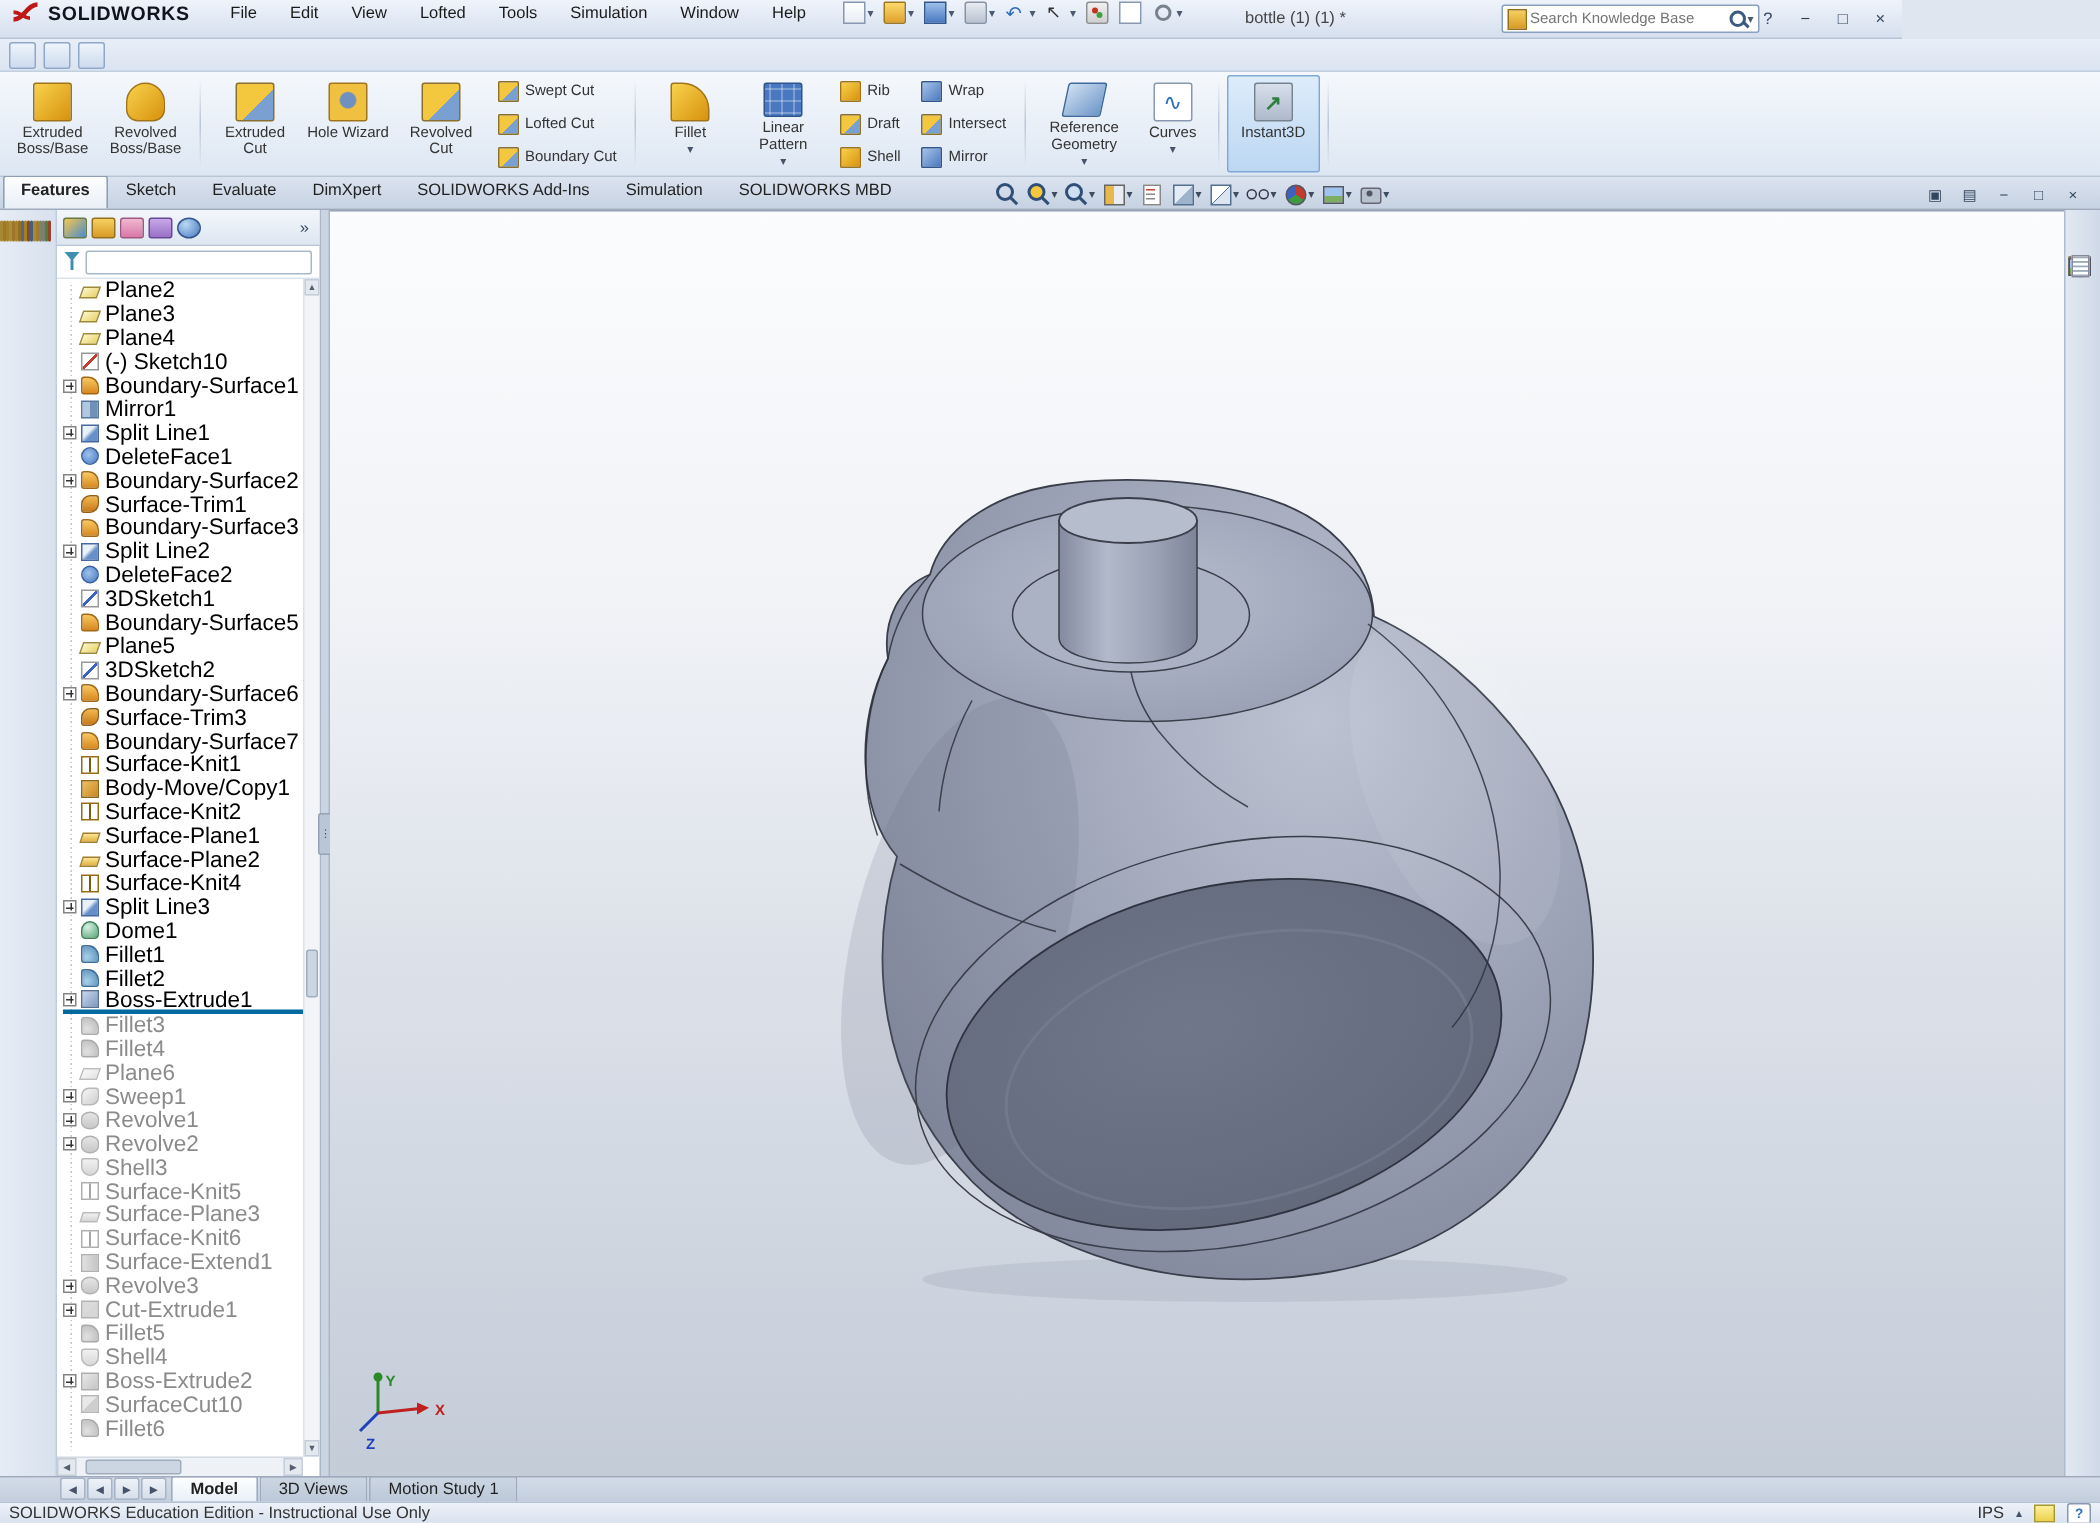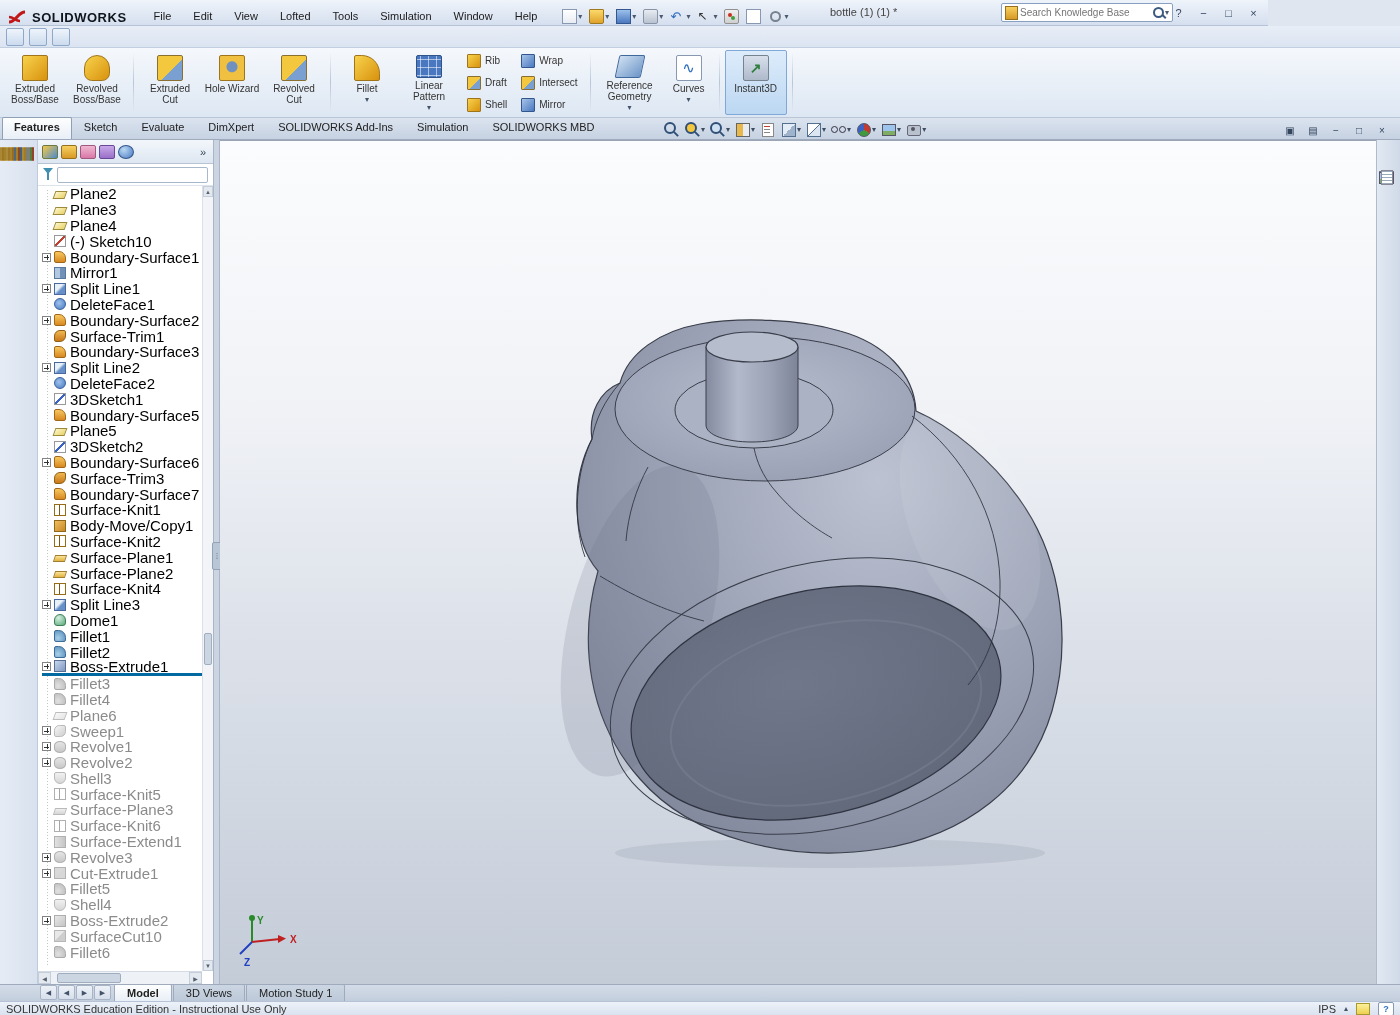--- a/index.html
+++ b/index.html
@@ -1,20 +1,20 @@
 <!DOCTYPE html>
 <html><head>
 <meta charset="utf-8">
 <style>
   html,body{margin:0;padding:0}
   body{width:1400px;height:1015px;position:relative;overflow:hidden;
        font-family:"Liberation Sans",sans-serif;font-size:11px;color:#1a1a1a;background:#dfe6f0}
   .abs{position:absolute}
   
-  .titlebar{left:0;top:0;width:1268px;height:26px;display:flex;align-items:flex-end;gap:0;
+  .titlebar{left:0;top:0;width:1268px;height:26px;display:flex;align-items:flex-start;gap:0;
     background:linear-gradient(#eff4fb,#d5dfee);border-bottom:1px solid #b6c3d6;box-sizing:border-box;padding:0 6px}
   .brand{font-weight:bold;font-size:13px;color:#10151d;letter-spacing:.5px;margin-right:18px;display:flex;align-items:center;gap:4px}
   .menus{display:flex;gap:4px}
   .menu-item{padding:3px 9px;border-radius:2px}
   .qat{display:flex;align-items:center;gap:3px;margin-left:14px}
   .qbtn{display:flex;align-items:center;gap:1px;padding:1px 2px;border-radius:2px}
   .qic{width:15px;height:15px;box-sizing:border-box;display:inline-block;position:relative}
   .qk-page{background:linear-gradient(#ffffff,#e8edf4);border:1px solid #8898b0}
   .qk-folder{background:linear-gradient(#fbd96a,#e0a22c);border:1px solid #a07820;border-radius:1px 1px 2px 2px}
   .qk-save{background:linear-gradient(#9cc0ea,#4a78c0);border:1px solid #33568c}
@@ -308,20 +308,34 @@
       <span class="ri ri-goldcut"></span>
       <span class="rlabel">Extruded Cut</span>
     </div>
     <div class="rbig">
       <span class="ri ri-hole"></span>
       <span class="rlabel">Hole Wizard</span>
     </div>
     <div class="rbig">
       <span class="ri ri-goldcut"></span>
       <span class="rlabel">Revolved Cut</span>
+    </div>
+    <div class="rstack">
+      <div class="rsmall">
+        <span class="rs rs-goldcut"></span>
+        <span>Swept Cut</span>
+      </div>
+      <div class="rsmall">
+        <span class="rs rs-goldcut"></span>
+        <span>Lofted Cut</span>
+      </div>
+      <div class="rsmall">
+        <span class="rs rs-goldcut"></span>
+        <span>Boundary Cut</span>
+      </div>
     </div>
   </div>
   <div class="rsep"></div>
   <div class="rgroup">
     <div class="rbig">
       <span class="ri ri-fillet"></span>
       <span class="rlabel">Fillet</span>
       <span class="rcaret">▾</span>
     </div>
     <div class="rbig">

